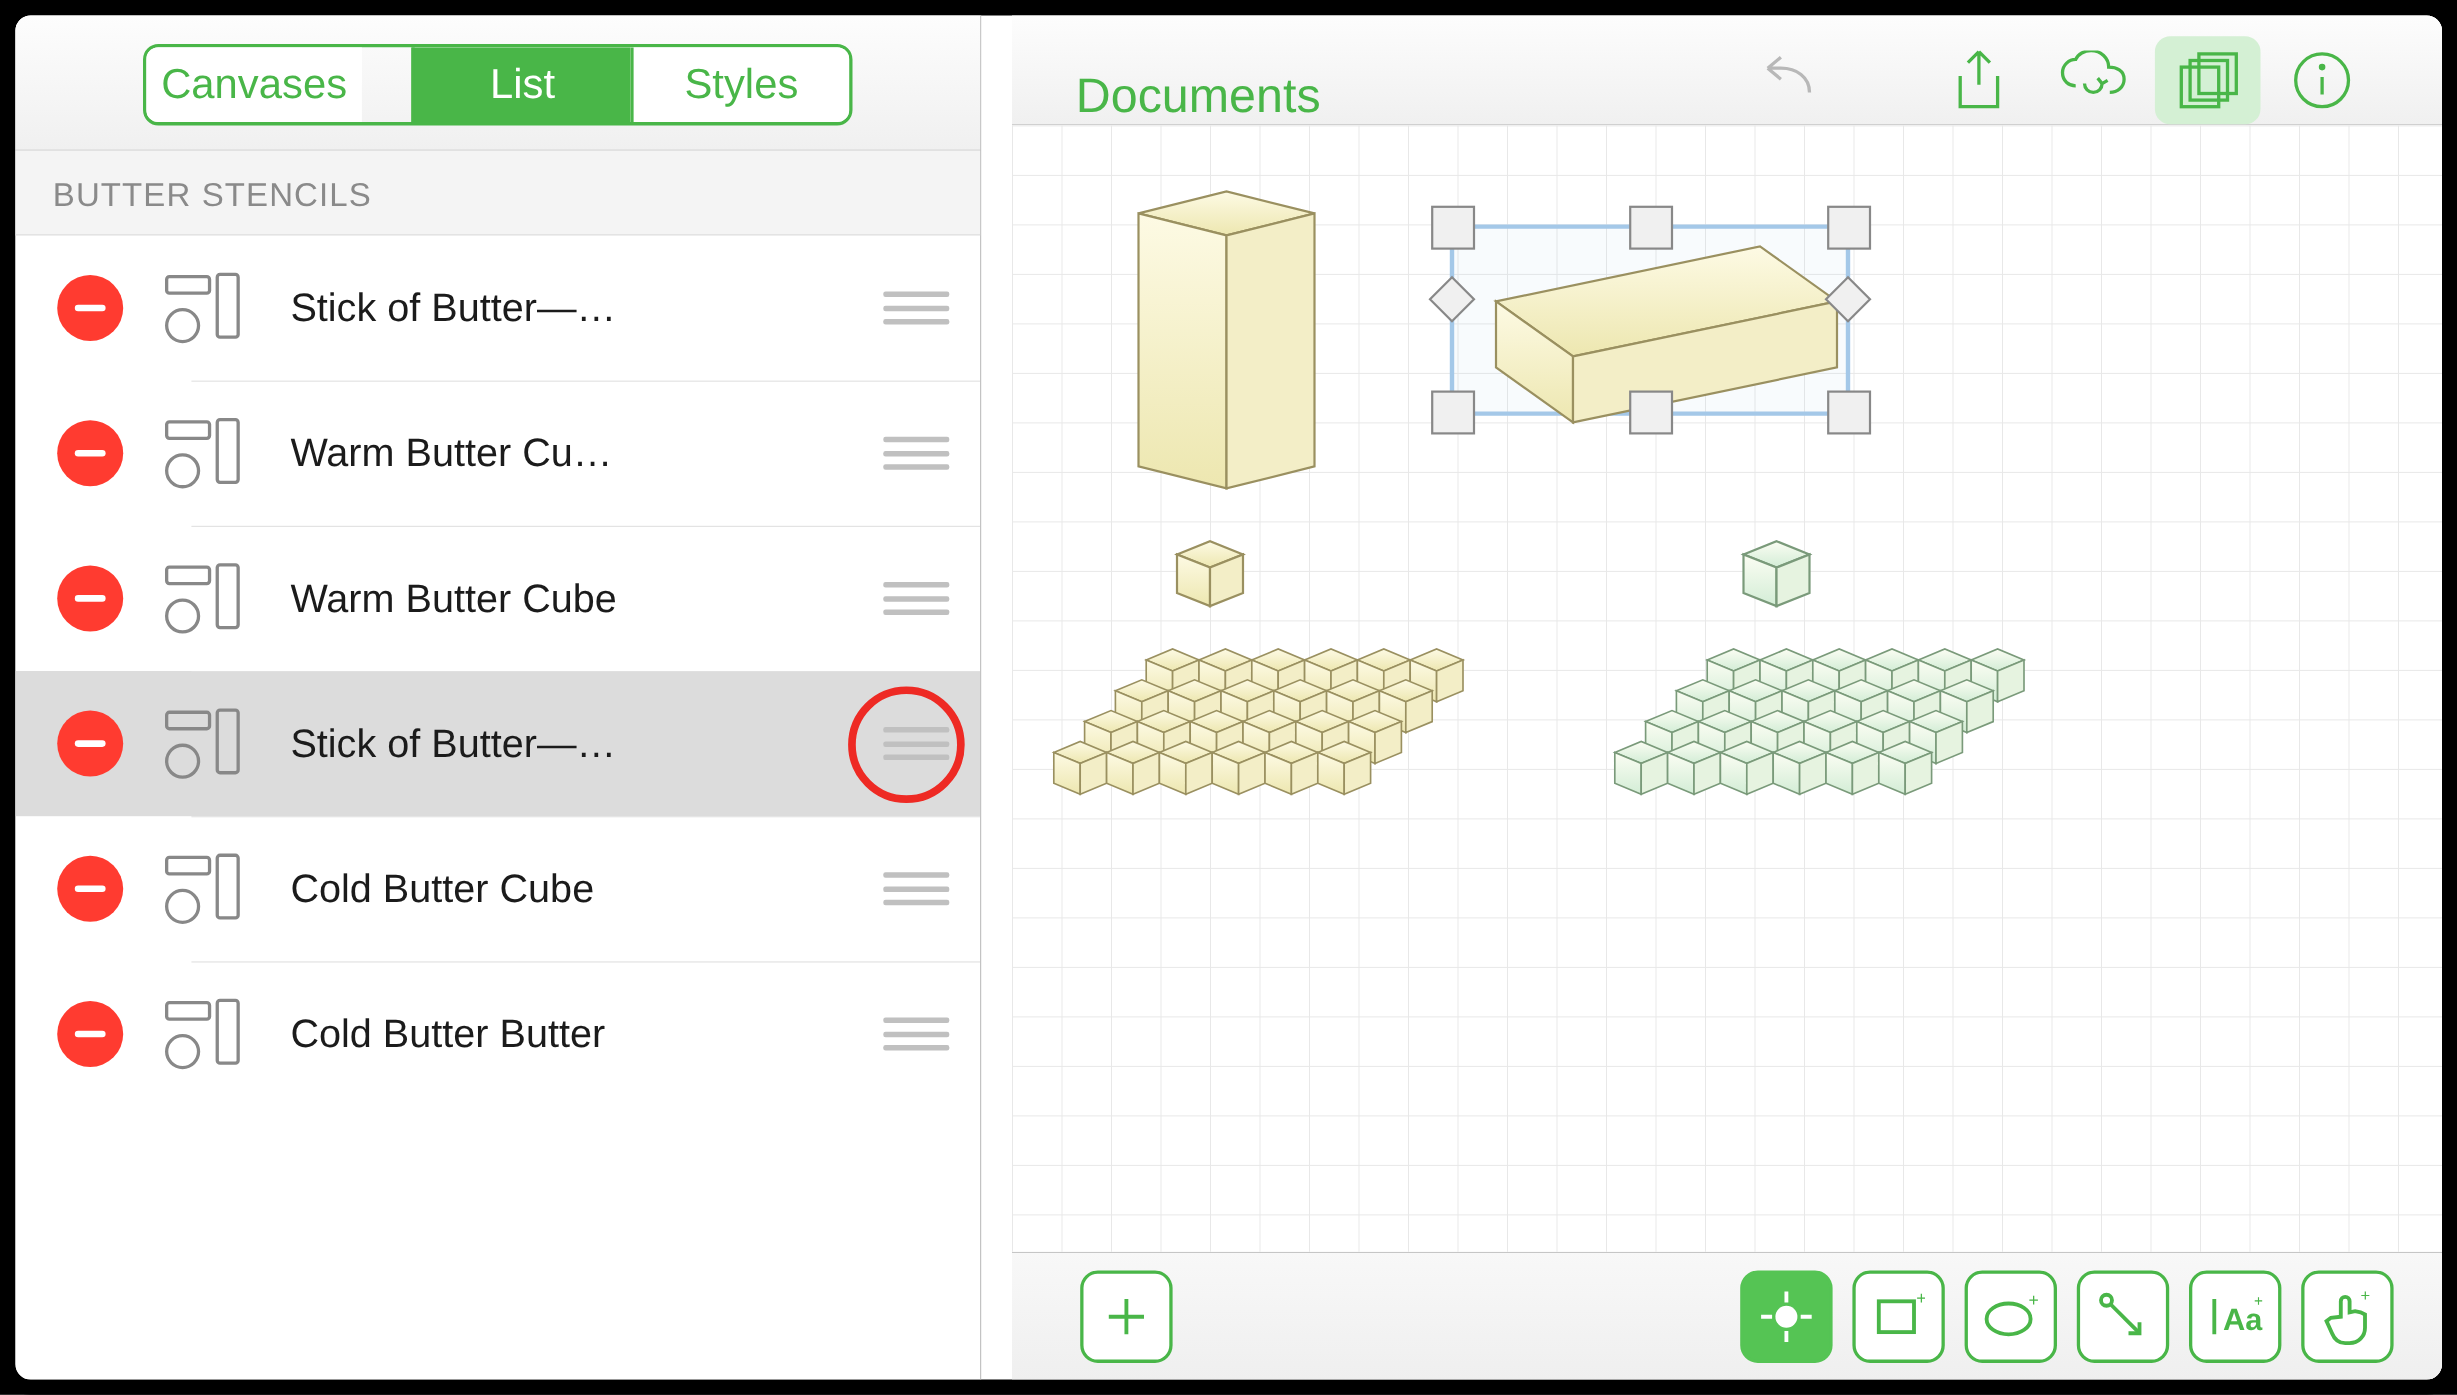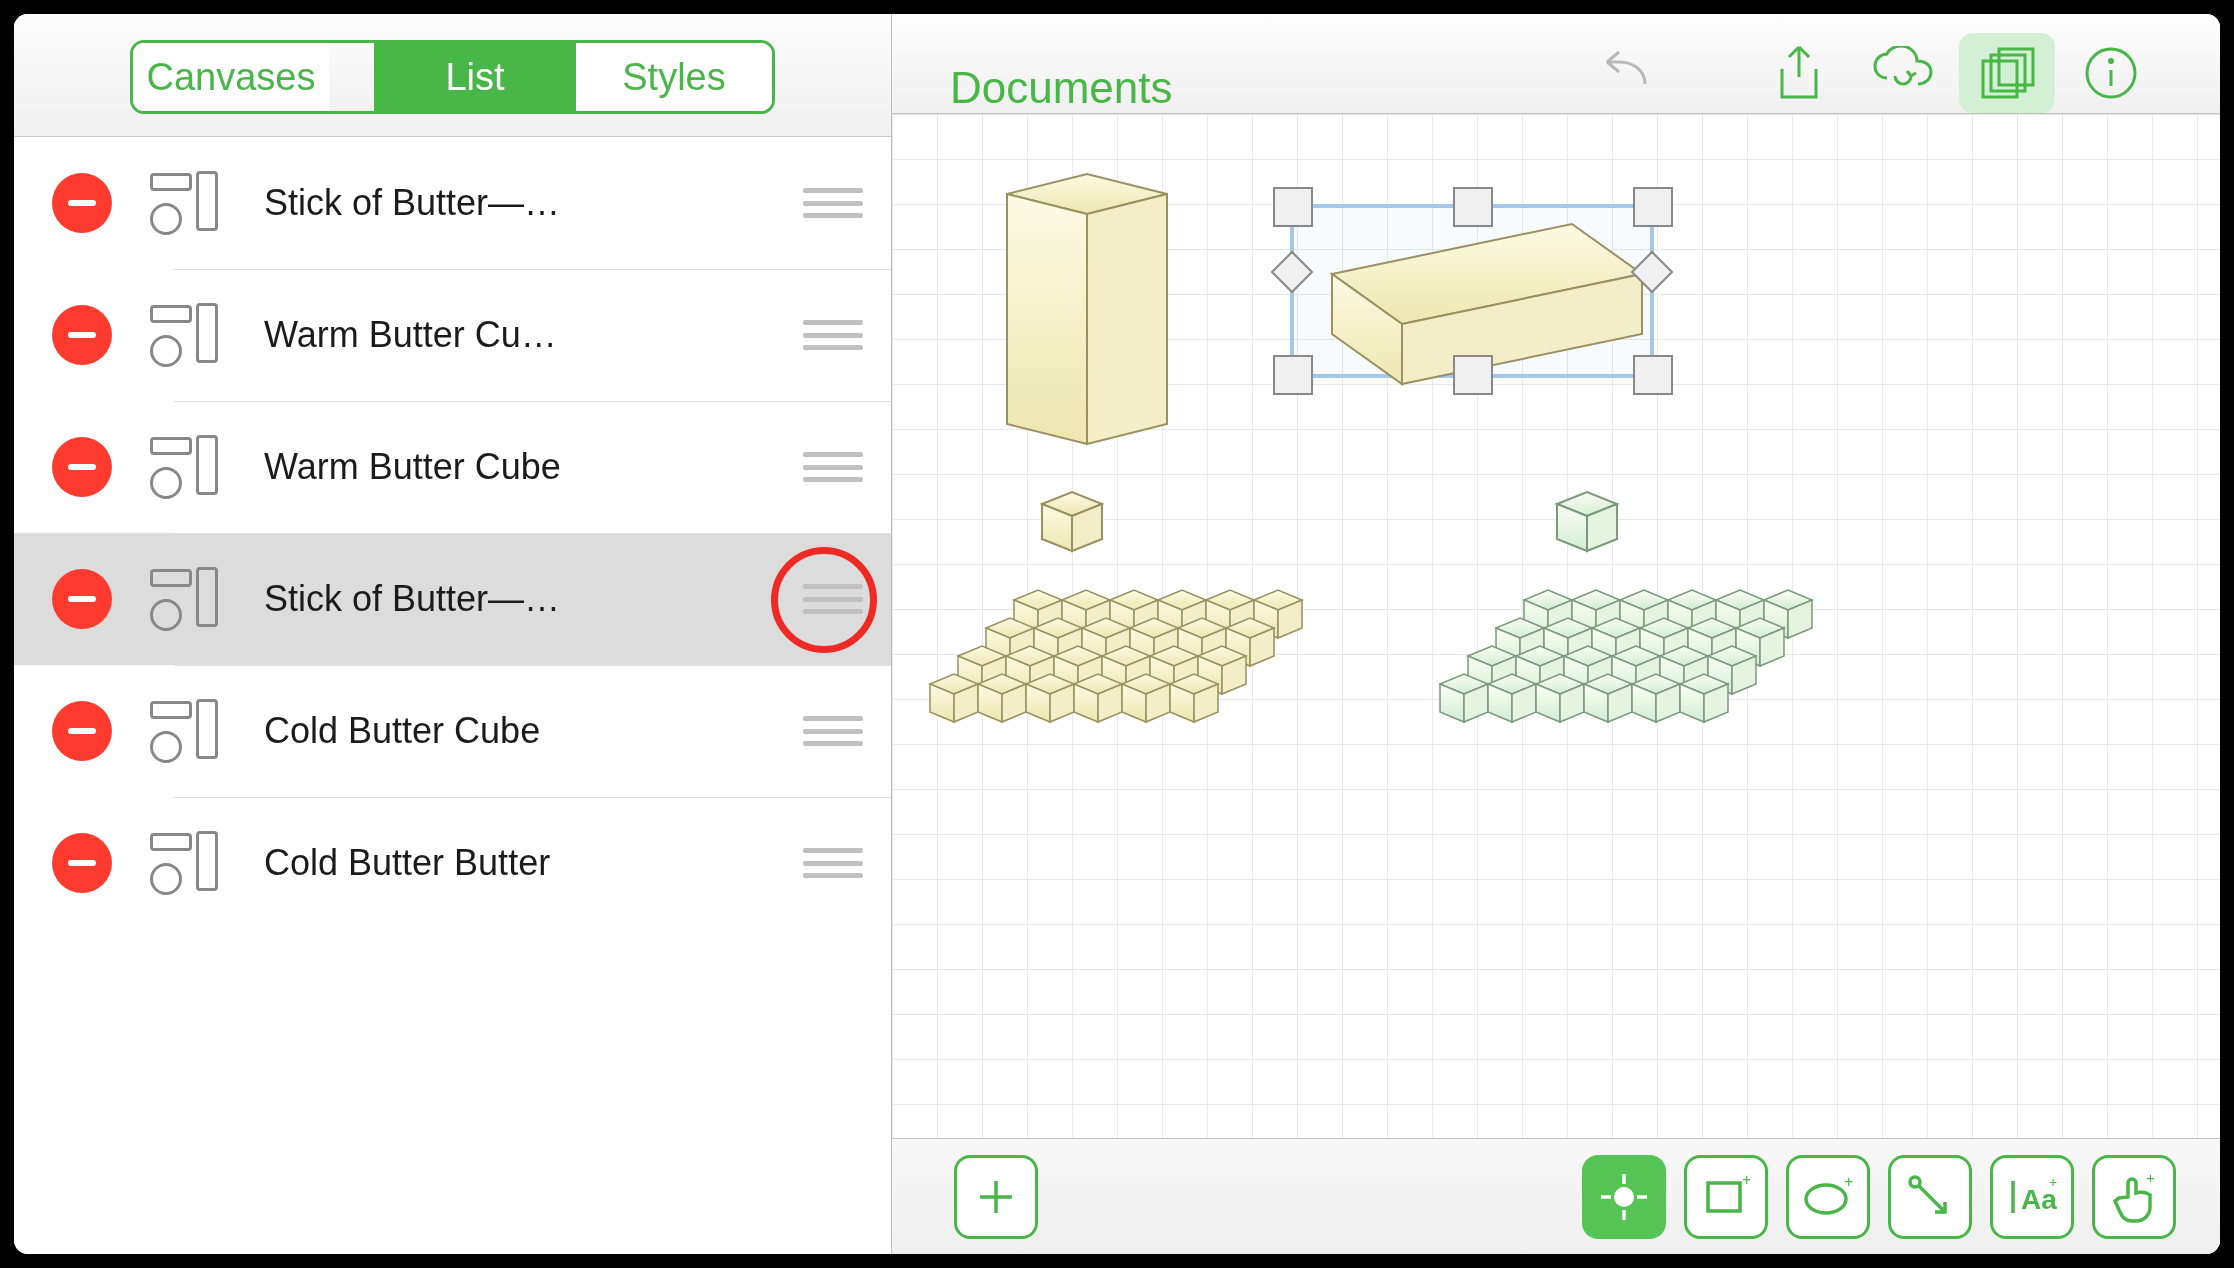--- a/index.html
+++ b/index.html
@@ -207,30 +207,31 @@
     background: #fff;
   }
   .bbtn.filled { background: #55c454; border-color: #55c454; }
   .bbtn svg { stroke: #49b648; fill: none; stroke-width: 3.5; }
   .bbtn.filled svg { stroke: #fff; }
 
 </style>
 </head>
 <body style="height: 1268px;">
 
-<div class="device-frame" style="transform: scale(1);">
+<div class="device-frame" style="transform: scale(1); gap: 28px;">
 
   <div class="sidebar">
     <div class="seg-wrap">
       <div class="segmented">
         <button>Canvases</button>
         <button class="active">List</button>
         <button>Styles</button>
       </div>
     </div>
+    <div class="section-header">BUTTER STENCILS</div>
 
     <div class="list" id="list">
         <div class="row">
           <div class="delete-btn">
             <div class="bar"></div>
           </div>
           <div class="shape-icon">
             <div class="rect-sm"></div>
             <div class="circle-sm"></div>
             <div class="rect-tall"></div>

